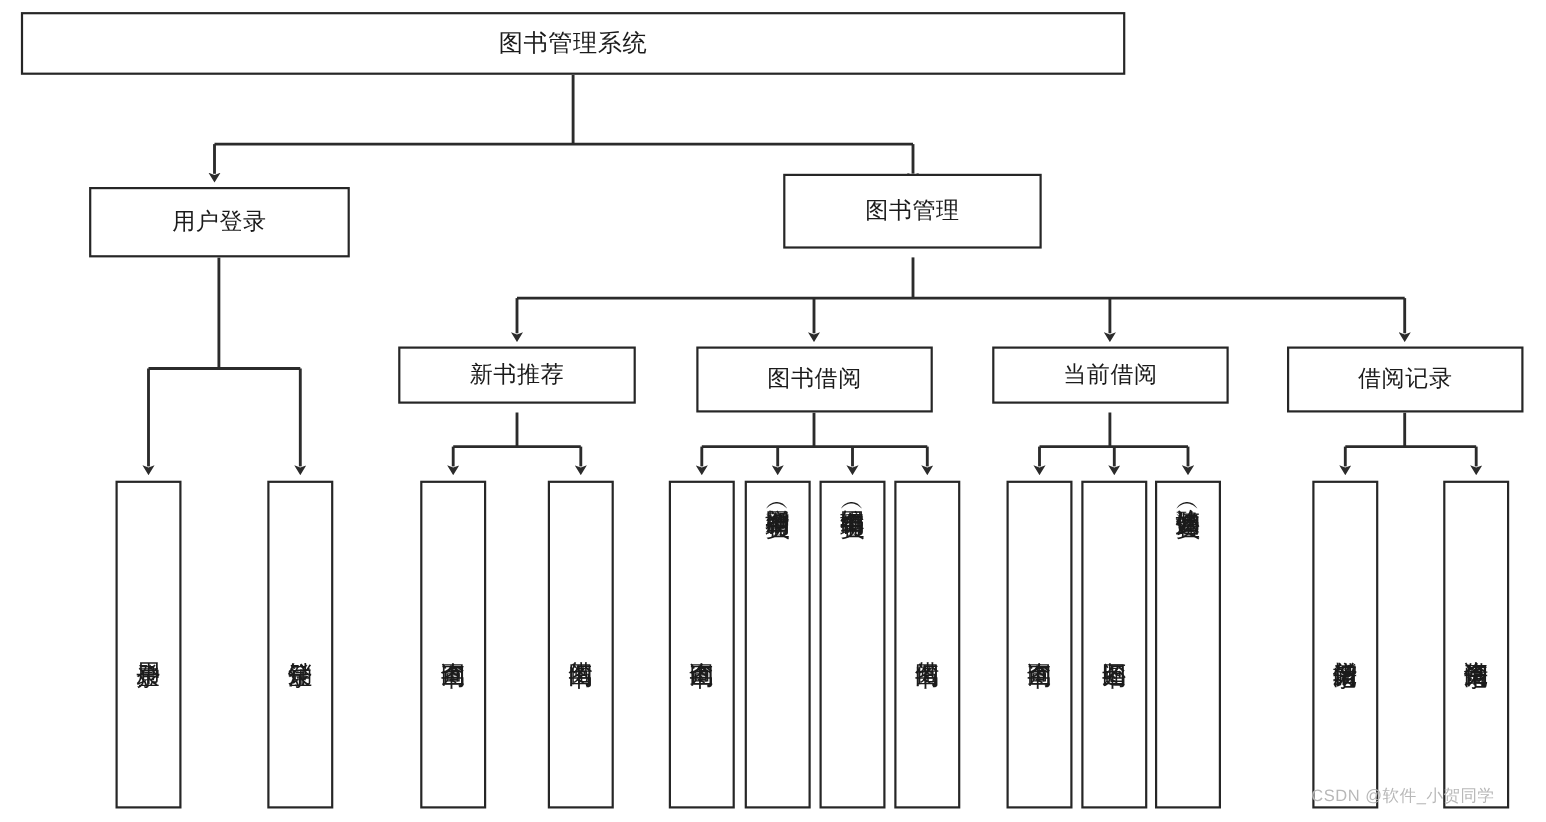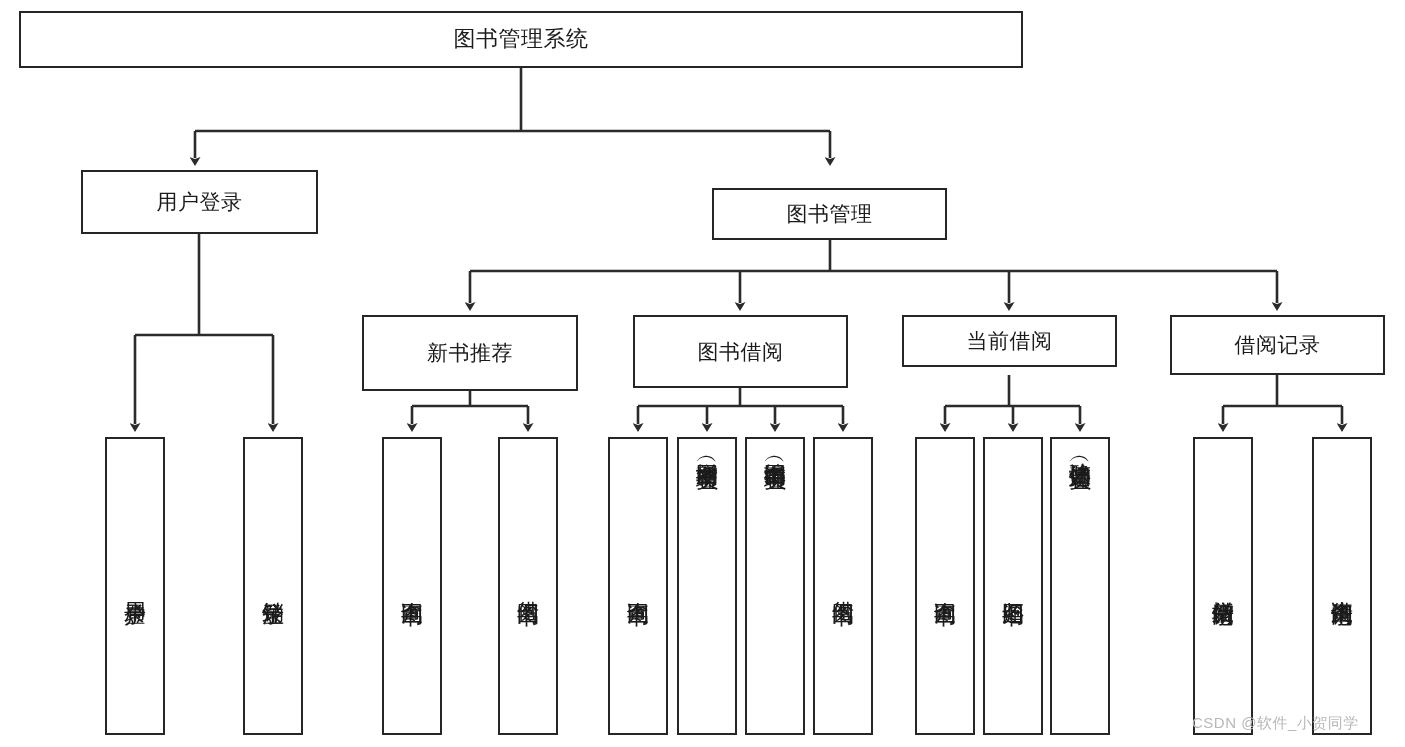--- a/index.html
+++ b/index.html
@@ -119,24 +119,24 @@
       <path d="M1277,375 L1277,406"></path>
       <path d="M1223,406 L1342,406"></path>
       <path d="M1223,406 L1223,424" marker-end="url(#arr)"></path>
       <path d="M1342,406 L1342,424" marker-end="url(#arr)"></path>
     </g>
   </svg>
 
   <div class="node h root" style="left:19px; top:11px; width:1004px; height:57px;">图书管理系统</div>
 
   <div class="node h" style="left:81px; top:170px; width:237px; height:64px;">用户登录</div>
-  <div class="node h" style="left:712px; top:188px; width:235px; height:52px;">图书管理</div>
+  <div class="node h" style="left:712px; top:158px; width:235px; height:68px;">图书管理</div>
 
-  <div class="node h" style="left:362px; top:315px; width:216px; height:76px;">新书推荐</div>
-  <div class="node h" style="left:633px; top:315px; width:215px; height:73px;">图书借阅</div>
+  <div class="node h" style="left:362px; top:315px; width:216px; height:52px;">新书推荐</div>
+  <div class="node h" style="left:633px; top:315px; width:215px; height:60px;">图书借阅</div>
   <div class="node h" style="left:902px; top:315px; width:215px; height:52px;">当前借阅</div>
   <div class="node h" style="left:1170px; top:315px; width:215px; height:60px;">借阅记录</div>
 
   <div class="node v" style="left:105px; top:437px; width:60px; height:298px;">用户登录</div>
   <div class="node v" style="left:243px; top:437px; width:60px; height:298px;">注销登录</div>
 
   <div class="node v" style="left:382px; top:437px; width:60px; height:298px;">查询图书</div>
   <div class="node v" style="left:498px; top:437px; width:60px; height:298px;">借阅图书</div>
 
   <div class="node v" style="left:608px; top:437px; width:60px; height:298px;">查询图书</div>

